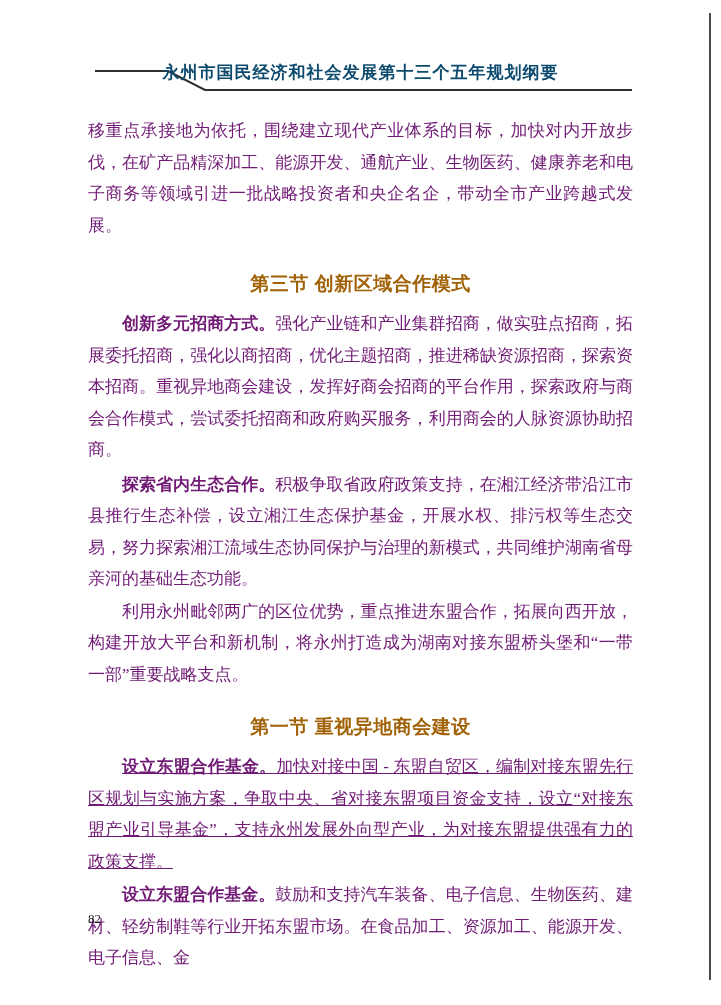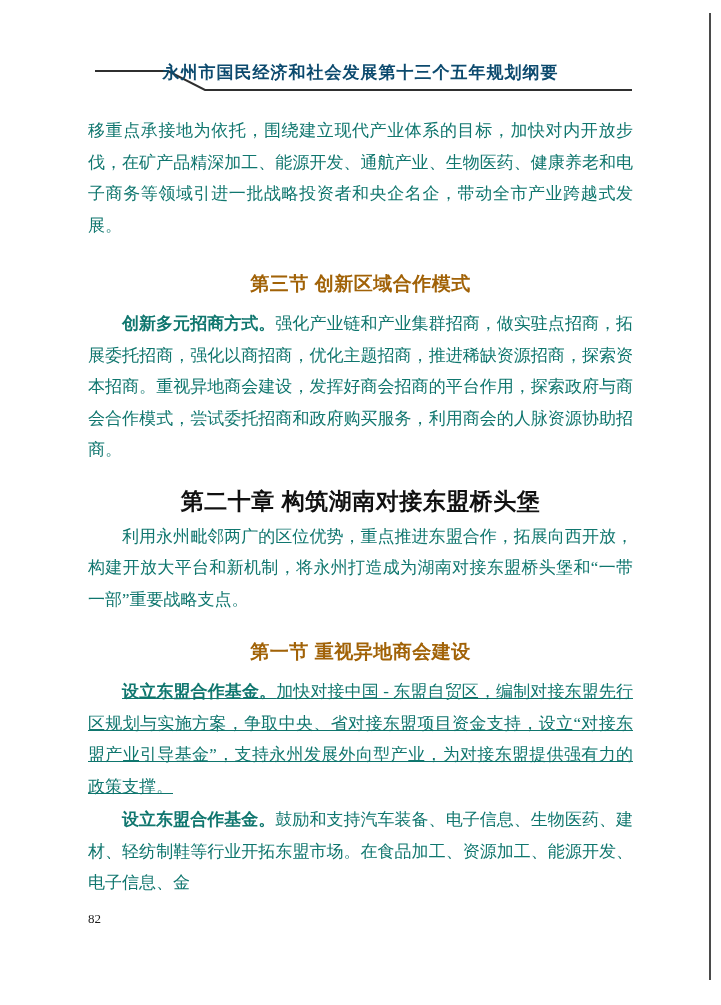--- a/index.html
+++ b/index.html
@@ -41,21 +41,21 @@
     position: absolute;
     left: 88px;
     top: 99px;
     width: 545px;
   }
   .body-p {
     font-size: 17px;
     line-height: 31.5px;
     text-align: justify;
     text-justify: inter-character;
-    color: #0f766e;
+    color: #701a75;
   }
   .body-p.indent { text-indent: 2em; }
   .lead { font-weight: 700; }
   .sec-heading {
     font-family: "Liberation Sans", "DejaVu Sans", sans-serif;
     font-weight: 700;
     font-size: 19px;
     line-height: 33px;
     text-align: center;
     color: #a16207;
@@ -101,22 +101,22 @@
   <div class="page-edge"></div>
 
   <div class="content">
 
     <p class="body-p mt-p1"><span>移重点承接地为依托，围绕建立现代产业体系的目标，加快对内开放步伐，在矿产品精深加工、能源开发、通航产业、生物医药、健康养老和电子商务等领域引进一批战略投资者和央企名企，带动全市产业跨越式发展。</span></p>
 
     <div class="sec-heading mt-h1">第三节  创新区域合作模式</div>
 
     <p class="body-p indent mt-p2"><span class="lead">创新多元招商方式。</span><span>强化产业链和产业集群招商，做实驻点招商，拓展委托招商，强化以商招商，优化主题招商，推进稀缺资源招商，探索资本招商。重视异地商会建设，发挥好商会招商的平台作用，探索政府与商会合作模式，尝试委托招商和政府购买服务，利用商会的人脉资源协助招商。</span></p>
 
+    <p class="body-p indent mt-p3"><span class="lead">探索省内生态合作。</span><span>积极争取省政府政策支持，在湘江经济带沿江市县推行生态补偿，设立湘江生态保护基金，开展水权、排污权等生态交易，努力探索湘江流域生态协同保护与治理的新模式，共同维护湖南省母亲河的基础生态功能。</span></p>
 
-    <div class="chap-heading mt-chap">第二十章  构筑湖南对接东盟桥头堡</div>
 
     <p class="body-p indent mt-p4"><span>利用永州毗邻两广的区位优势，重点推进东盟合作，拓展向西开放，构建开放大平台和新机制，将永州打造成为湖南对接东盟桥头堡和“一带一部”重要战略支点。</span></p>
 
     <div class="sec-heading mt-h3">第一节 重视异地商会建设</div>
 
     <p class="body-p indent mt-p5"><span class="lead">设立东盟合作基金。</span><span>加快对接中国 - 东盟自贸区，编制对接东盟先行区规划与实施方案，争取中央、省对接东盟项目资金支持，设立“对接东盟产业引导基金”，支持永州发展外向型产业，为对接东盟提供强有力的政策支撑。</span></p>
 
     <p class="body-p indent mt-p6"><span class="lead">设立东盟合作基金。</span><span>鼓励和支持汽车装备、电子信息、生物医药、建材、轻纺制鞋等行业开拓东盟市场。在食品加工、资源加工、能源开发、电子信息、金</span></p>
 
   </div>

